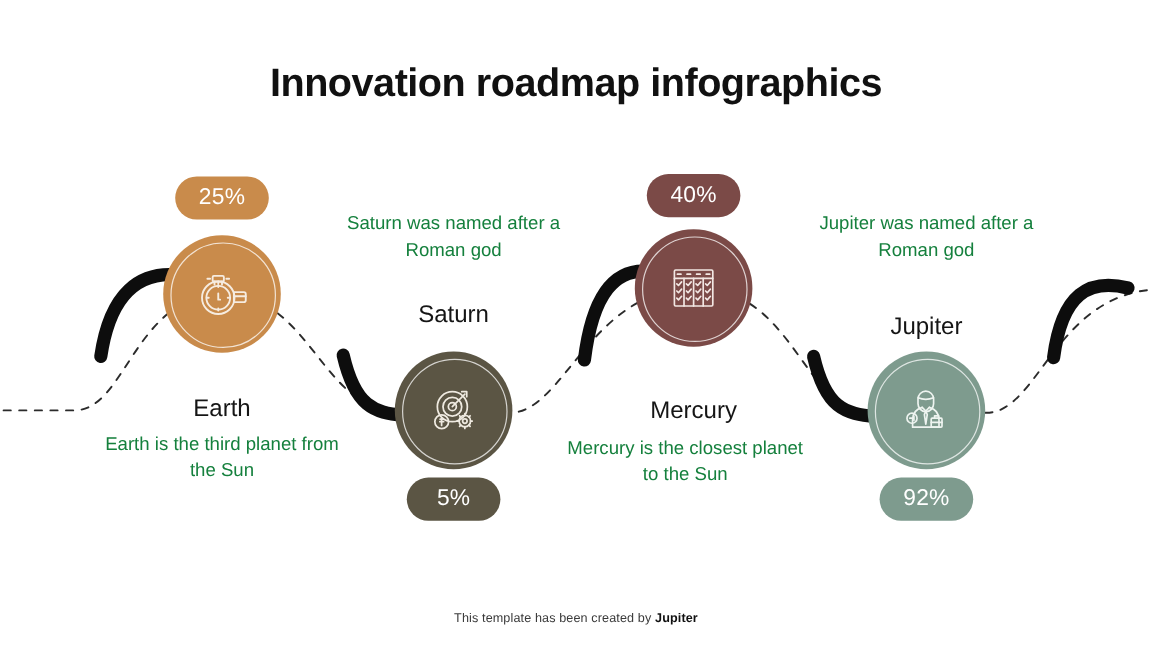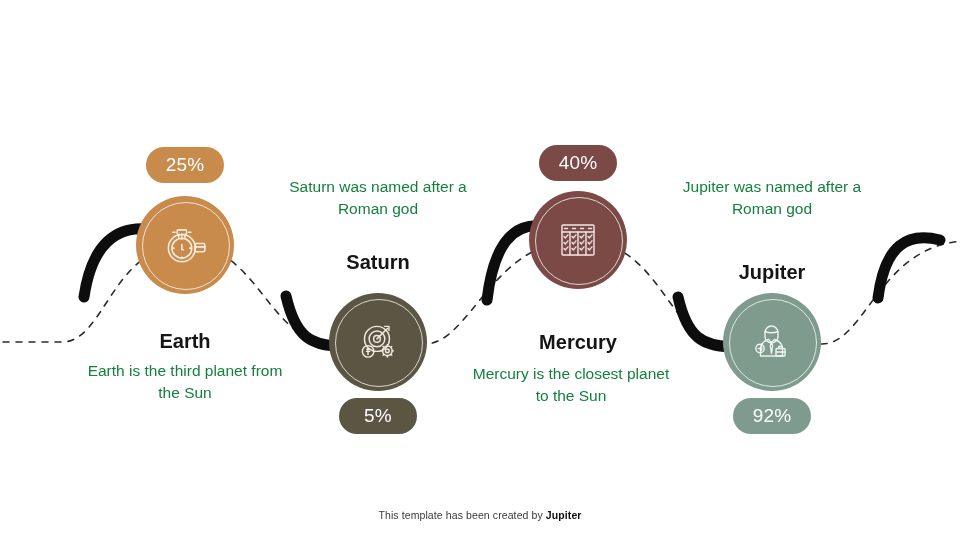--- a/index.html
+++ b/index.html
@@ -72,21 +72,21 @@
     align-items: center;
     justify-content: center;
     letter-spacing: 0.2px;
   }
 
   .s-title {
     position: absolute;
     width: 200px;
     text-align: center;
     font-size: 20px;
-    font-weight: bold;
+    font-weight: normal;
     color: #151515;
     white-space: nowrap;
   }
   .s-desc {
     position: absolute;
     width: 200px;
     text-align: center;
     font-size: 15.5px;
     line-height: 1.45;
     color: #15803d;
@@ -124,20 +124,21 @@
     color: #3a3a3a;
     letter-spacing: 0.1px;
   }
   #footer b { font-weight: bold; color: #111; }
 </style>
 </head>
 <body>
 
 <div id="stage">
 
+  <div id="page-title">Innovation roadmap infographics</div>
 
   <svg id="connector" viewBox="0 0 960 540" width="960" height="540">
 
     <path d="M -10,342 L 62,342
              C 105,342 112,246 185,245
              C 258,244 268,342 330,342
              C 392,342 398,344 425,344
              C 470,344 492,241 578,240
              C 662,239 668,342 723,342
              C 786,342 795,344 822,344

